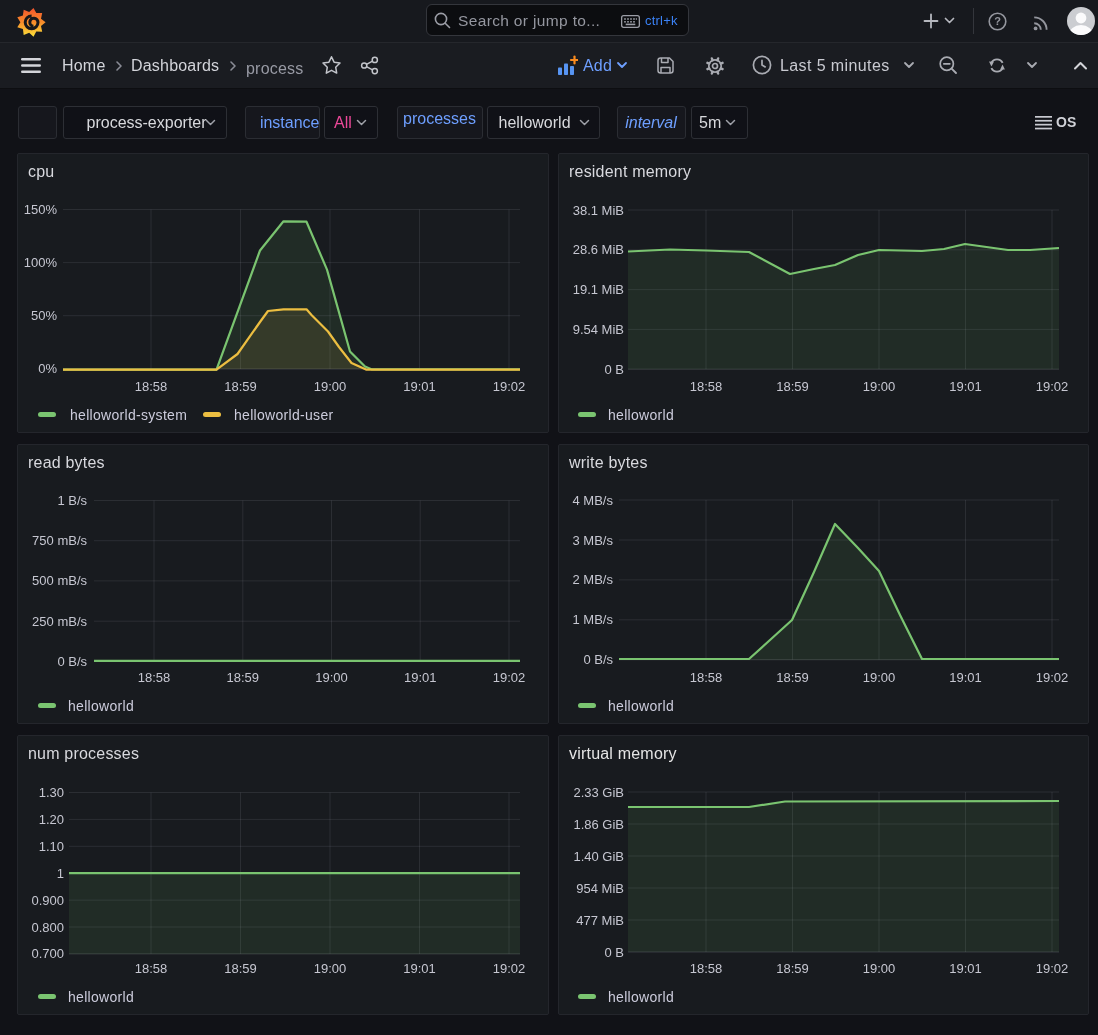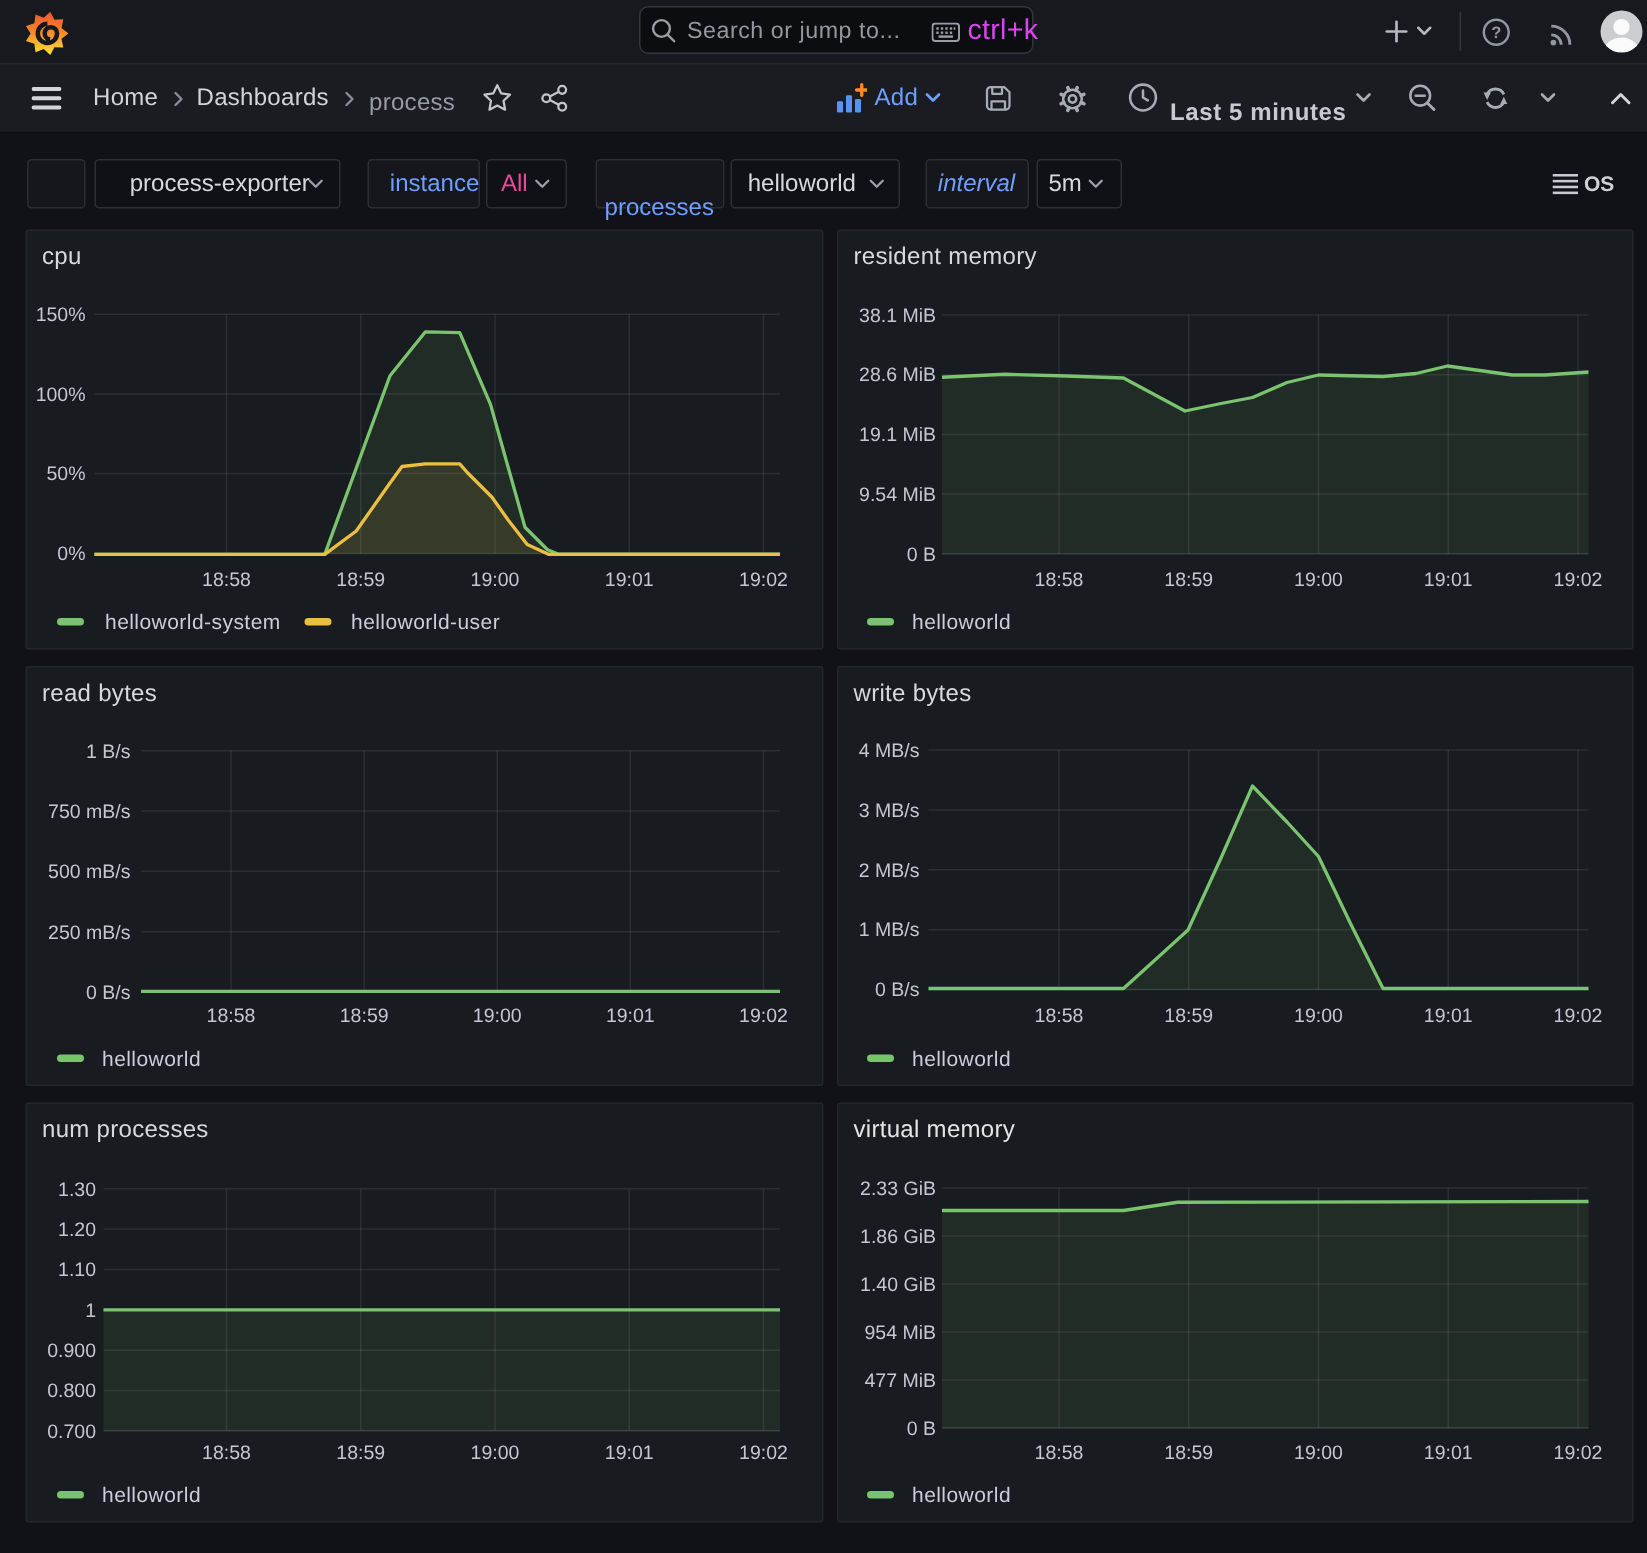--- a/index.html
+++ b/index.html
@@ -31,21 +31,21 @@
       <rect x="9.2" y="3.2" width="1.6" height="1.6"></rect>
       <rect x="12.2" y="3.2" width="1.6" height="1.6"></rect>
       <rect x="14.8" y="3.2" width="1.1" height="1.6"></rect>
       <rect x="3.2" y="6" width="1.6" height="1.6"></rect>
       <rect x="6.2" y="6" width="1.6" height="1.6"></rect>
       <rect x="9.2" y="6" width="1.6" height="1.6"></rect>
       <rect x="12.2" y="6" width="1.6" height="1.6"></rect>
       <rect x="4.7" y="8.6" width="9.6" height="1.6"></rect>
     </g>
   </svg>
-<div class="abs" style="left:645px;top:12px;font-size:19px;color:#d946ef;font-weight:400;line-height:18px;white-space:nowrap;letter-spacing:0.2px;">ctrl+k</div>
+<div class="abs" style="left:645px;top:12px;font-size:13px;color:#3b82f6;font-weight:400;line-height:18px;white-space:nowrap;letter-spacing:0.2px;">ctrl+k</div>
 <svg class="abs" style="left:923px;top:12.5px" width="16" height="16" viewBox="0 0 16 16">
     <g stroke="#b6b8bf" stroke-width="1.8" stroke-linecap="round">
       <line x1="8" y1="1.5" x2="8" y2="14.5"></line>
       <line x1="1.5" y1="8" x2="14.5" y2="8"></line>
     </g>
   </svg>
 <svg class="abs" style="left:944px;top:17px" width="11" height="8" viewBox="0 0 11 8">
     <path d="M1.5 1.5l4 4 4-4" fill="none" stroke="#b6b8bf" stroke-width="1.7" stroke-linecap="round" stroke-linejoin="round"></path>
   </svg>
 <div class="abs" style="left:973px;top:8px;width:1px;height:26px;background:#34363c;"></div>
@@ -124,21 +124,21 @@
     <line x1="7.63" y1="4.27" x2="6.86" y2="2.42" stroke="#a9abb2" stroke-width="2.4" stroke-linecap="round"></line>
     <line x1="12.37" y1="4.27" x2="13.14" y2="2.42" stroke="#a9abb2" stroke-width="2.4" stroke-linecap="round"></line>
     <line x1="15.73" y1="7.63" x2="17.58" y2="6.86" stroke="#a9abb2" stroke-width="2.4" stroke-linecap="round"></line>
     <circle cx="10" cy="10" r="6.2" fill="none" stroke="#a9abb2" stroke-width="1.7"></circle>
     <circle cx="10" cy="10" r="2.5" fill="none" stroke="#a9abb2" stroke-width="1.7"></circle>
   </svg>
 <svg class="abs" style="left:752px;top:55px" width="20" height="20" viewBox="0 0 20 20">
     <circle cx="10" cy="10" r="8.6" fill="none" stroke="#a9abb2" stroke-width="1.7"></circle>
     <path d="M10 5.4v4.6l3.2 1.9" fill="none" stroke="#a9abb2" stroke-width="1.7" stroke-linecap="round" stroke-linejoin="round"></path>
   </svg>
-<div class="abs" style="left:780px;top:65px;font-size:16px;color:#c9cad1;font-weight:700;line-height:21px;white-space:nowrap;letter-spacing:0.4px;">Last 5 minutes</div>
+<div class="abs" style="left:780px;top:55px;font-size:16px;color:#c9cad1;font-weight:400;line-height:21px;white-space:nowrap;letter-spacing:0.4px;">Last 5 minutes</div>
 <svg class="abs" style="left:903px;top:61px" width="12" height="9" viewBox="0 0 12 9">
     <path d="M2 2l4 4 4-4" fill="none" stroke="#a9abb2" stroke-width="1.8" stroke-linecap="round" stroke-linejoin="round"></path>
   </svg>
 <svg class="abs" style="left:938px;top:55px" width="20" height="20" viewBox="0 0 20 20">
     <circle cx="8.8" cy="8.8" r="6.6" fill="none" stroke="#a9abb2" stroke-width="1.7"></circle>
     <line x1="13.6" y1="13.6" x2="18" y2="18" stroke="#a9abb2" stroke-width="1.9" stroke-linecap="round"></line>
     <line x1="5.8" y1="8.8" x2="11.8" y2="8.8" stroke="#a9abb2" stroke-width="1.7" stroke-linecap="round"></line>
   </svg>
 <svg class="abs" style="left:986.5px;top:55.3px" width="20" height="20" viewBox="0 0 20 20">
     <g fill="none" stroke="#a9abb2" stroke-width="1.9">
@@ -166,21 +166,21 @@
     <path d="M1.5 1.5l4 4 4-4" fill="none" stroke="#9fa1a9" stroke-width="1.5" stroke-linecap="round" stroke-linejoin="round"></path>
   </svg>
 <div class="abs" style="left:244.5px;top:105.5px;width:75px;height:33px;background:#16171d;border:1px solid #2b2d33;border-radius:3px;"></div>
 <div class="abs" style="left:244.5px;top:112.5px;font-size:16px;color:#6e9fff;font-weight:400;line-height:20px;white-space:nowrap;width:75px;text-align:right;">instance</div>
 <div class="abs" style="left:324px;top:105.5px;width:54px;height:33px;background:#101117;border:1px solid #2d2f35;border-radius:3px;"></div>
 <div class="abs" style="left:334px;top:112.5px;font-size:16px;color:#ec4899;font-weight:400;line-height:20px;white-space:nowrap;">All</div>
 <svg class="abs" style="left:356.0px;top:118.5px" width="11" height="8" viewBox="0 0 11 8">
     <path d="M1.5 1.5l4 4 4-4" fill="none" stroke="#9fa1a9" stroke-width="1.5" stroke-linecap="round" stroke-linejoin="round"></path>
   </svg>
 <div class="abs" style="left:396.5px;top:105.5px;width:86px;height:33px;background:#16171d;border:1px solid #2b2d33;border-radius:3px;"></div>
-<div class="abs" style="left:396.5px;top:129px;font-size:16px;color:#6e9fff;font-weight:400;line-height:20px;white-space:nowrap;width:86px;text-align:center;">processes</div>
+<div class="abs" style="left:396.5px;top:109px;font-size:16px;color:#6e9fff;font-weight:400;line-height:20px;white-space:nowrap;width:86px;text-align:center;">processes</div>
 <div class="abs" style="left:487px;top:105.5px;width:113px;height:33px;background:#101117;border:1px solid #2d2f35;border-radius:3px;"></div>
 <div class="abs" style="left:498.5px;top:112.5px;font-size:16px;color:#d8d9dd;font-weight:400;line-height:20px;white-space:nowrap;">helloworld</div>
 <svg class="abs" style="left:578.5px;top:118.5px" width="11" height="8" viewBox="0 0 11 8">
     <path d="M1.5 1.5l4 4 4-4" fill="none" stroke="#9fa1a9" stroke-width="1.5" stroke-linecap="round" stroke-linejoin="round"></path>
   </svg>
 <div class="abs" style="left:616.5px;top:105.5px;width:69px;height:33px;background:#16171d;border:1px solid #2b2d33;border-radius:3px;"></div>
 <div class="abs" style="left:616.5px;top:112.5px;font-size:16px;color:#6e9fff;font-weight:400;line-height:20px;white-space:nowrap;width:69px;text-align:center;font-style:italic;">interval</div>
 <div class="abs" style="left:690.5px;top:105.5px;width:57.5px;height:33px;background:#101117;border:1px solid #2d2f35;border-radius:3px;"></div>
 <div class="abs" style="left:699px;top:112.5px;font-size:16px;color:#d8d9dd;font-weight:400;line-height:20px;white-space:nowrap;">5m</div>
 <svg class="abs" style="left:724.5px;top:118.5px" width="11" height="8" viewBox="0 0 11 8">

